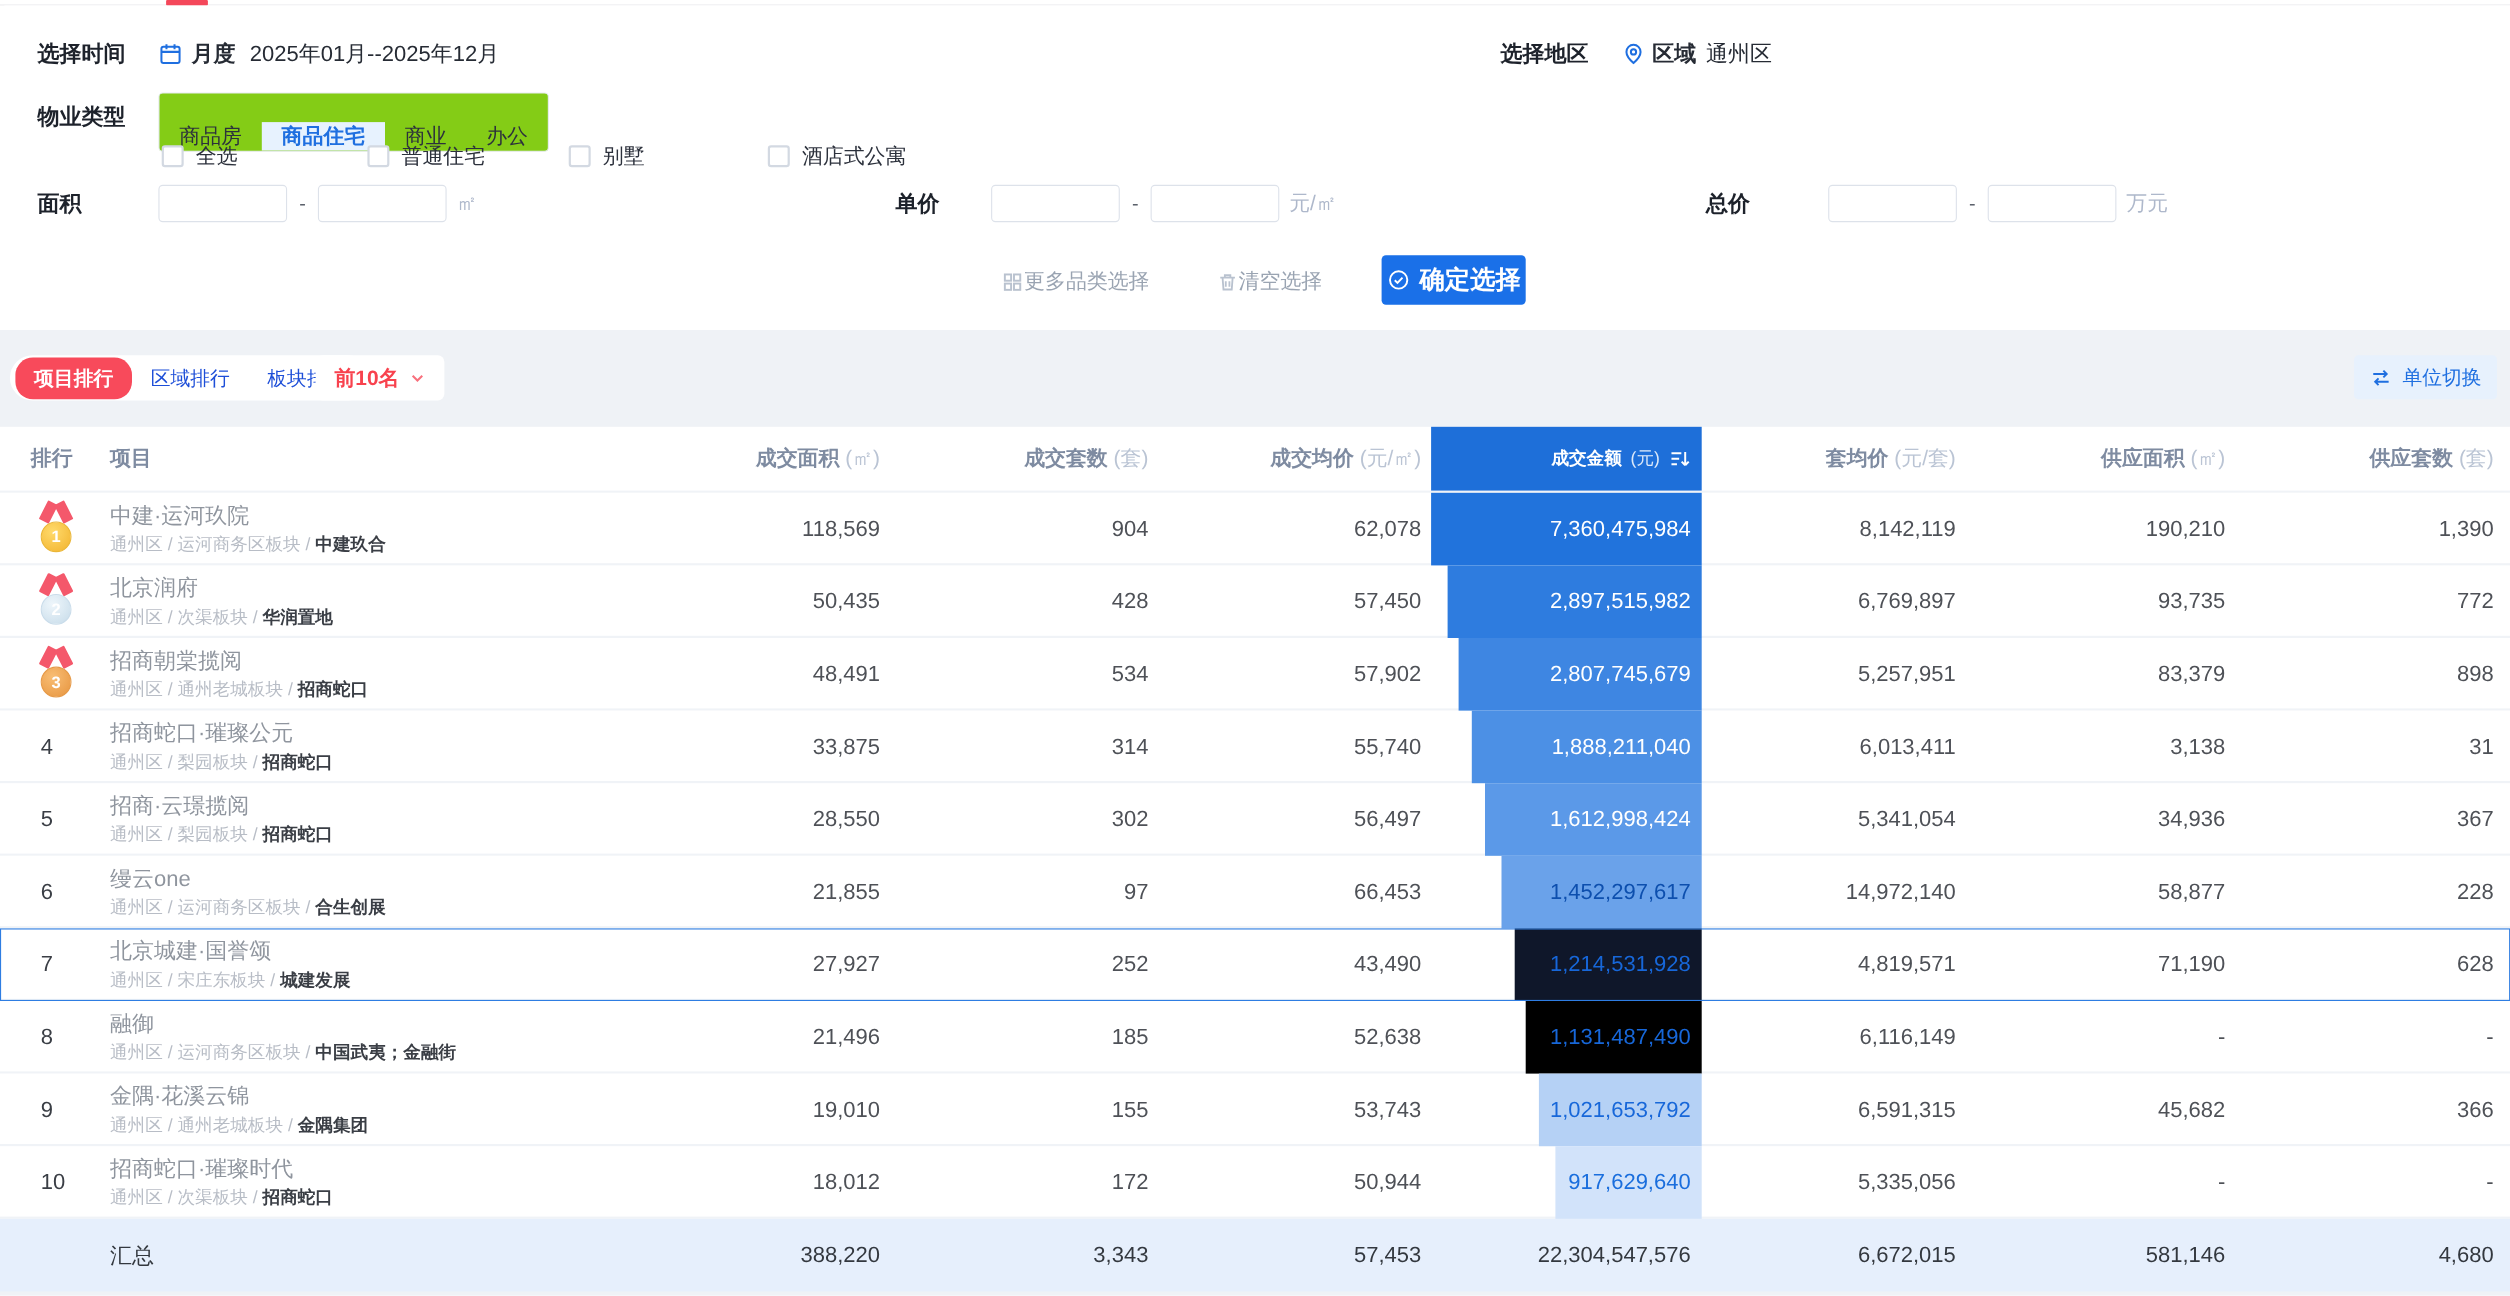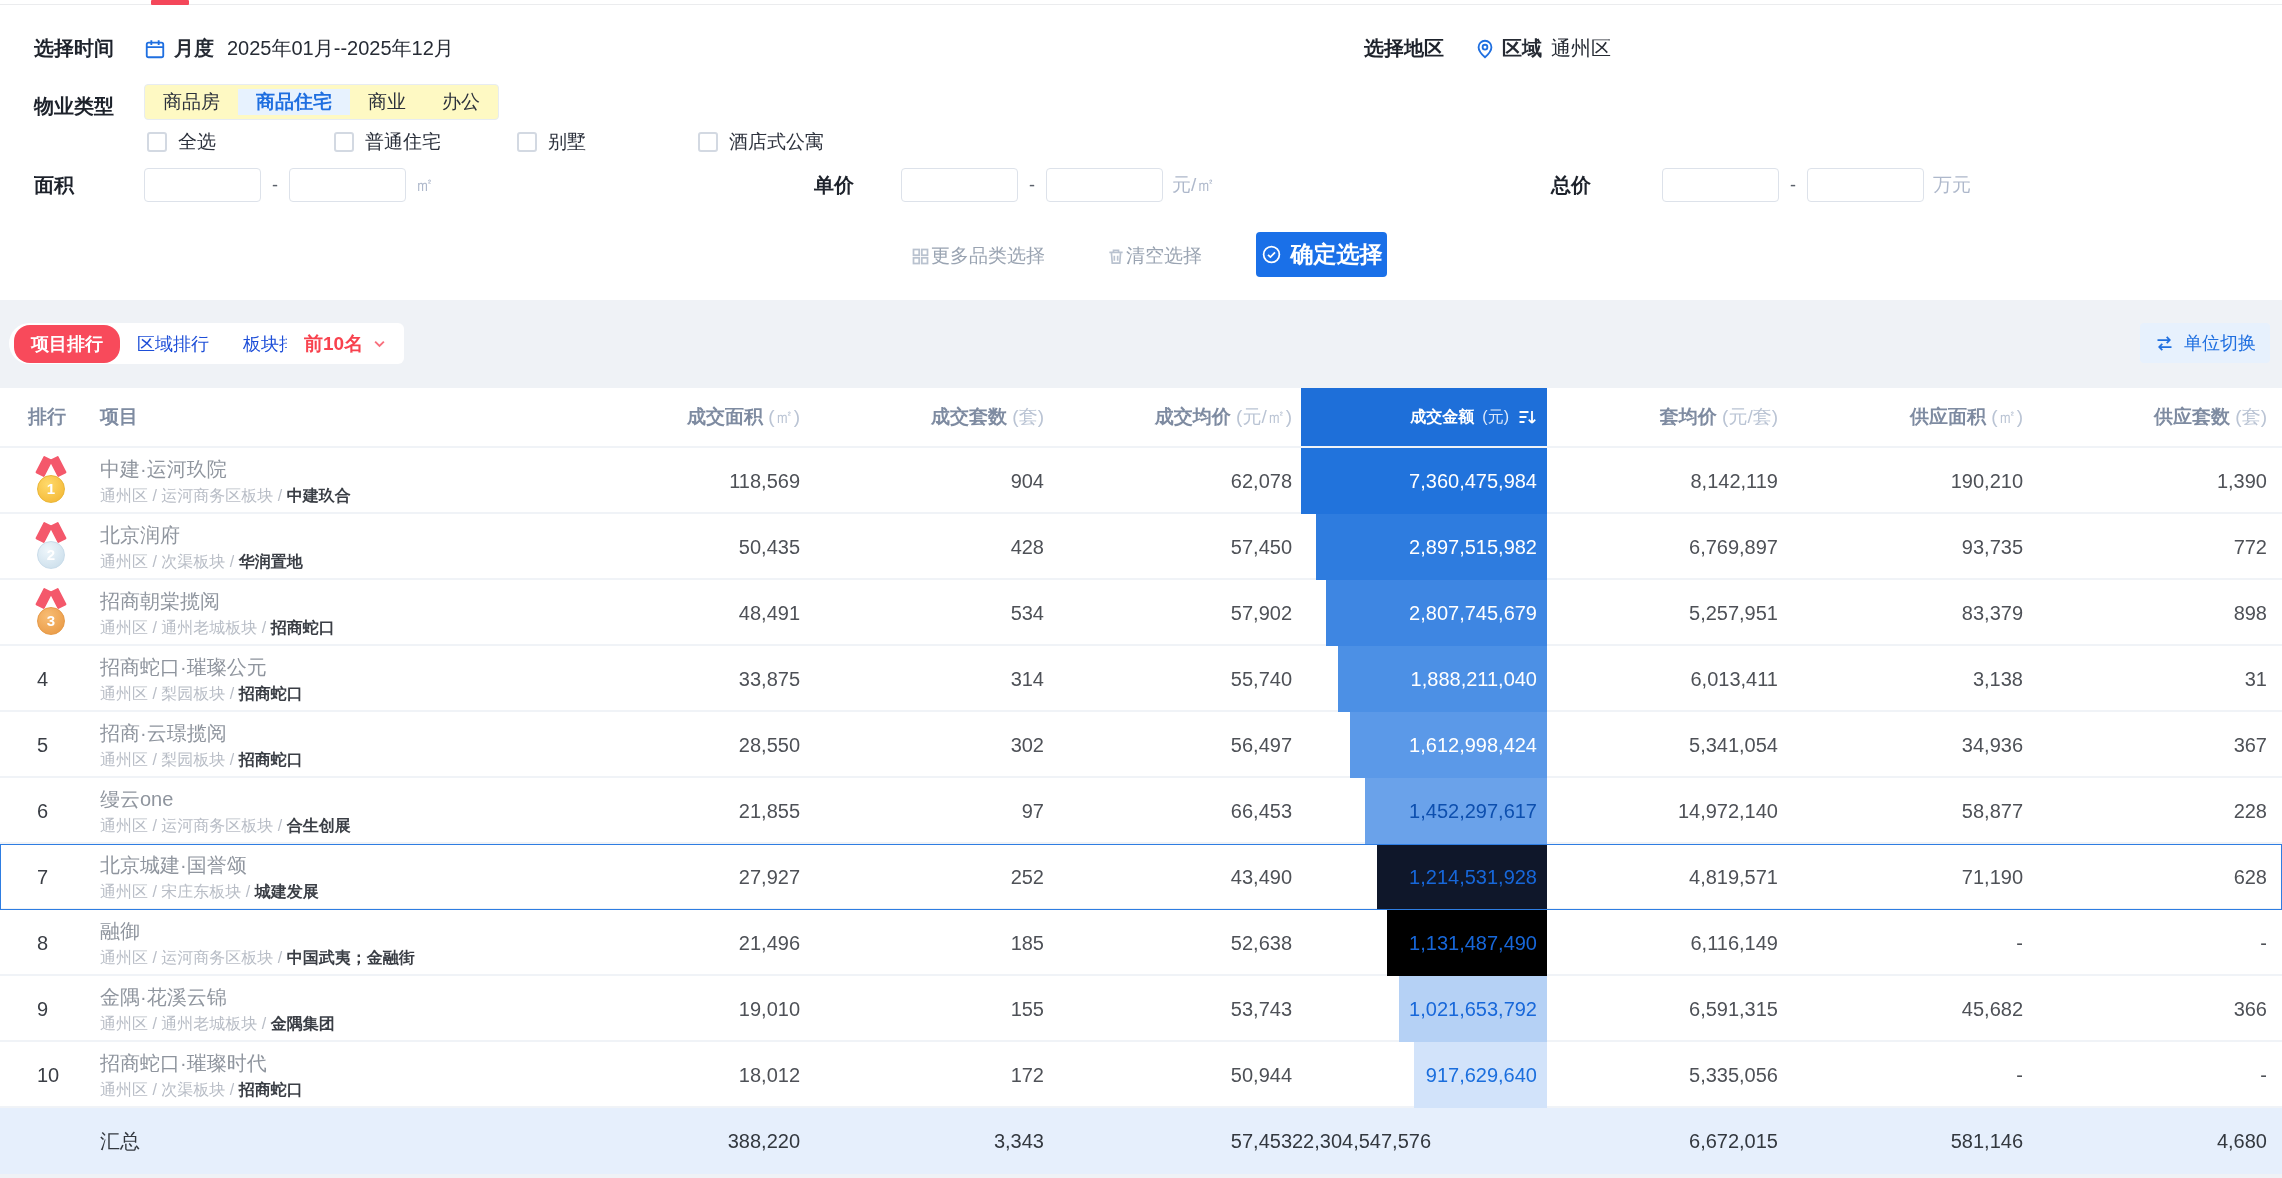--- a/index.html
+++ b/index.html
@@ -14,22 +14,22 @@
 
   
   .filter-panel { position:absolute; top:5px; left:4px; width:100%; height:295px; background:#fff; }
   .fgroup { position:absolute; display:flex; align-items:center; }
   .flabel { font-size:20px; font-weight:700; color:#1d222b; }
   .w110 { width:110px; }
   .blue { color:#1f6fe0; }
   .fval { font-size:20px; color:#262b34; }
   .icon16 { width:22px; height:22px; flex:0 0 auto; }
 
-  .ptabs { position:absolute; left:140px; top:79px; display:flex; align-items:center;
-           border:1px solid #e7ecf2; border-radius:4px; background:#fef9c3; overflow:hidden; height:36px; }
+  .ptabs { position:absolute; left:140px; top:79px; display:flex; align-items:flex-end;
+           border:1px solid #e7ecf2; border-radius:4px; background:#84cc16; overflow:hidden; height:54px; }
   .ptab { padding:0 18px; display:flex; align-items:center; font-size:19px; color:#2c313c; cursor:pointer; white-space:nowrap; }
   .ptab.active { background:#e7f2fe; color:#1f6fe0; font-weight:700; }
 
   .cbx { position:absolute; top:124px; display:flex; align-items:center; gap:11px; font-size:19px; color:#2c313c; cursor:pointer; }
   .cbx .box { width:20px; height:20px; border:2px solid #d3d9e2; border-radius:3px; background:#fff; }
 
   .rng-input { width:117px; height:34px; border:1px solid #dde2ea; border-radius:4px; background:#fff;
                font-size:18px; padding:0 10px; color:#333; outline:none; font-family:inherit; }
   .dash { margin:0 11px; color:#5b616b; font-size:18px; }
   .unit { margin-left:9px; font-size:19px; color:#aeb8cb; }
@@ -73,21 +73,21 @@
   .p-path { font-size:16px; color:#b8bdc6; margin-top:5px; }
   .p-dev { color:#3a3e45; font-weight:700; font-style:normal; }
 
   .cell.amount { height:66px; padding-left:9px; align-self:center; }
   .bar { margin-left:auto; height:66px; display:flex; align-items:center; justify-content:flex-end;
          padding-right:10px; font-size:20px; }
 
   .t-row.summary { background:#e6effc; border-bottom:none; height:66px; }
   .t-row.summary .cell.num, .sum-label { color:#33383f; }
   .sum-label { font-size:20px; }
-  .t-row.summary .cell.amount-plain { text-align:left; font-size:20px; padding-right:10px; color:#33383f; }
+  .t-row.summary .cell.amount-plain { text-align:right; font-size:20px; padding-right:10px; color:#33383f; }
 
   
   .medal { position:relative; display:inline-block; width:38px; height:47px; margin-left:8px; }
   .medal .rib { position:absolute; top:1px; width:10px; height:19px; background:#f4586b; display:block; border-radius:1px; }
   .medal .rib.l { left:7px; transform:rotate(27deg); }
   .medal .rib.r { right:7px; transform:rotate(-27deg); }
   .medal .disc { position:absolute; bottom:0; left:50%; transform:translateX(-50%);
                  width:28px; height:28px; border-radius:50%; color:#fff; font-size:15px; font-weight:700;
                  display:flex; align-items:center; justify-content:center; font-style:normal; }
   .medal.gold .disc   { background:radial-gradient(circle at 38% 32%, #ffda6b, #f2b32e); border:1px solid #eab637; }

